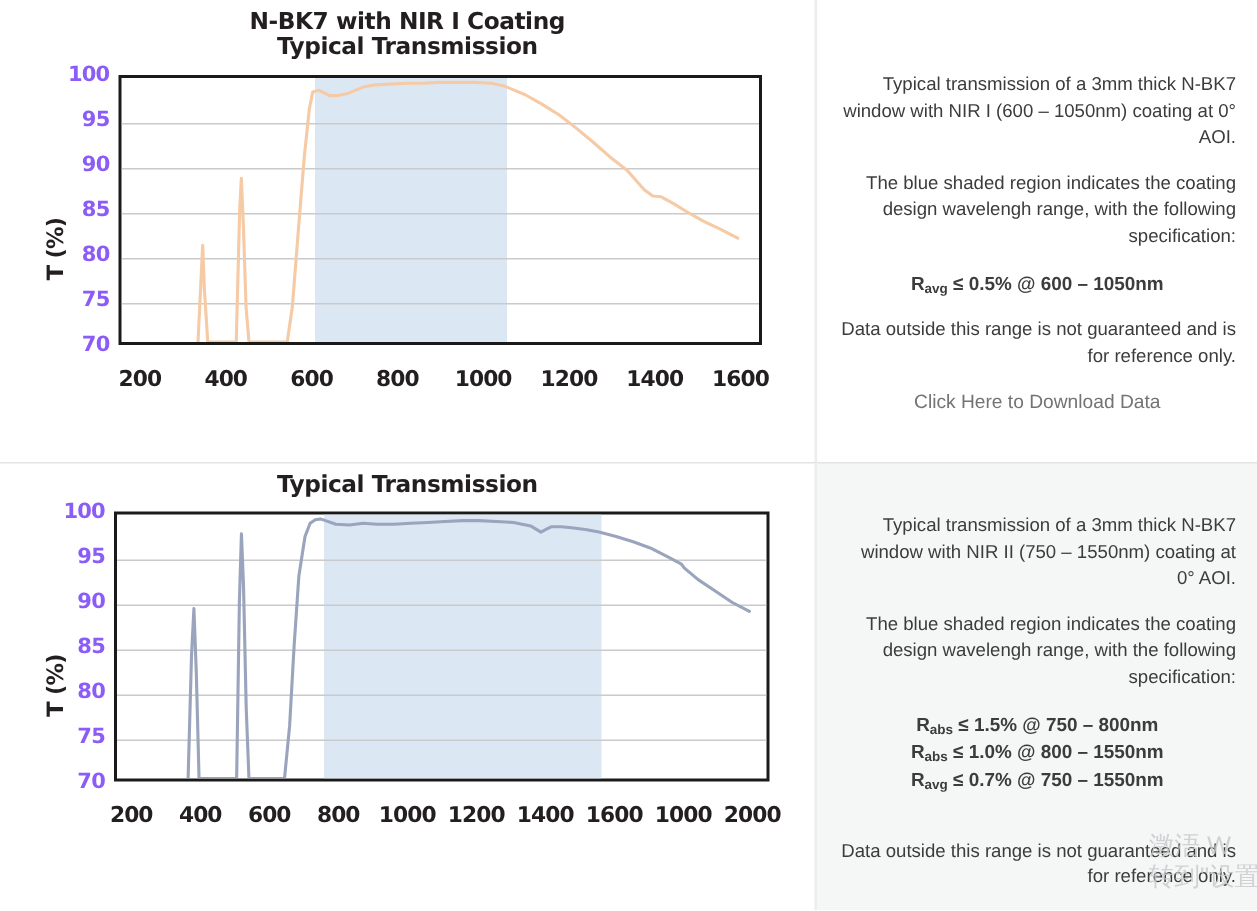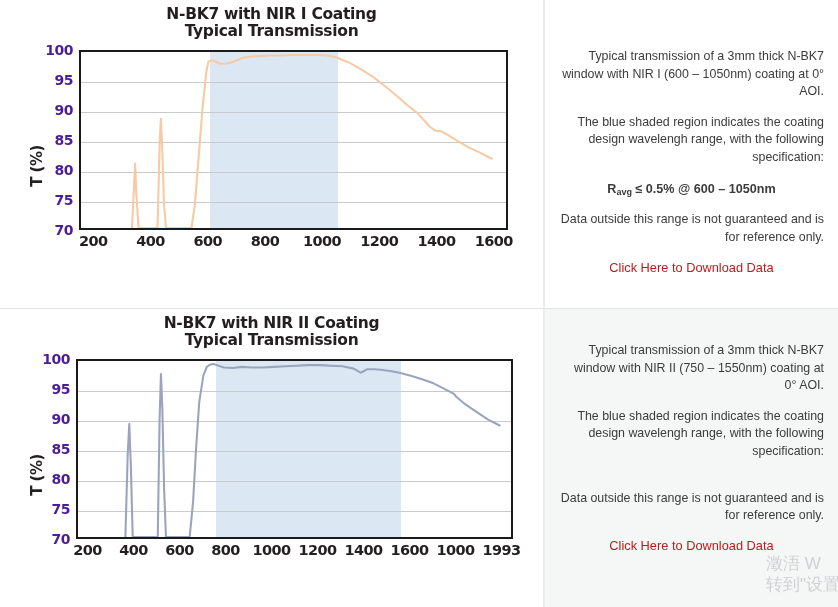--- a/index.html
+++ b/index.html
@@ -95,33 +95,33 @@
   }
 
   .ytick {
     position: absolute;
     right: 0;
     transform: translateY(-50%);
     text-align: right;
     font-family: "DejaVu Sans", sans-serif;
     font-size: 14px;
     font-weight: bold;
-    color: #4c1d95;
+    color: #8b5cf6;
     letter-spacing: -0.5px;
   }
   .ytick-col { position: absolute; top: 9px; height: 180px; }
   #ytick-col-1 { left: 26px; width: 47px; }
   #ytick-col-2 { left: 23px; width: 47px; }
 
   .xtick-row { position: absolute; height: 22px; }
   #xtick-row-1 { left: 79px; top: 192px; width: 429px; }
   #xtick-row-2 { left: 76px; top: 192px; width: 437px; }
   .xtick {
     position: absolute;
-    top: 0;
+    top: 12px;
     transform: translateX(-50%);
     font-family: "DejaVu Sans", sans-serif;
     font-size: 14.5px;
     font-weight: bold;
     color: #231f20;
     letter-spacing: -0.6px;
     white-space: nowrap;
   }
 
   
@@ -143,21 +143,21 @@
   .spec-line { display: block; white-space: nowrap; font-weight: bold; }
   .spec-line sub {
     font-size: 9px;
     vertical-align: baseline;
     position: relative;
     top: 2px;
   }
   .dl-link {
     display: block;
     text-align: center;
-    color: #b91c1c;
+    color: #737373;
     font-size: 12.8px;
     text-decoration: none;
     cursor: pointer;
   }
   #info-body-1 { padding-top: 48px; }
   #info-body-2 { padding-top: 33px; }
   #info-spacer-2 { height: 16px; }
 
   
   .watermark {
@@ -237,21 +237,20 @@
         <p class="info-para">Data outside this range is not guaranteed and is for reference only.</p>
         <a class="dl-link">Click Here to Download Data</a>
       </div>
     </div>
   </div>
 
   <div class="row" id="row-2">
 
     <div class="chart-panel" id="chart-panel-2">
       <div class="chart-title" id="chart-title-2">
-        <span class="t-line">N-BK7 with NIR II Coating</span>
         <span class="t-line">Typical Transmission</span>
       </div>
 
       <div class="plot-wrap" id="plot-wrap-2">
         <div class="ylabel">T (%)</div>
 
         <div class="ytick-col" id="ytick-col-2">
             <div class="ytick" style="top: 180px;">70</div>
             <div class="ytick" style="top: 150px;">75</div>
             <div class="ytick" style="top: 120px;">80</div>
@@ -278,30 +277,35 @@
         <div class="xtick-row" id="xtick-row-2">
             <div class="xtick" style="left: 11.5px;">200</div>
             <div class="xtick" style="left: 57.5px;">400</div>
             <div class="xtick" style="left: 103.5px;">600</div>
             <div class="xtick" style="left: 149.5px;">800</div>
             <div class="xtick" style="left: 195.5px;">1000</div>
             <div class="xtick" style="left: 241.5px;">1200</div>
             <div class="xtick" style="left: 287.5px;">1400</div>
             <div class="xtick" style="left: 333.5px;">1600</div>
             <div class="xtick" style="left: 379.5px;">1000</div>
-            <div class="xtick" style="left: 425.5px;">1993</div>
+            <div class="xtick" style="left: 425.5px;">2000</div>
           </div>
 
       </div>
     </div>
 
     <div class="info-panel" id="info-panel-2">
       <div id="info-body-2">
         <p class="info-para">Typical transmission of a 3mm thick N-BK7 window with NIR II (750 – 1550nm) coating at 0° AOI.</p>
         <p class="info-para">The blue shaded region indicates the coating design wavelengh range, with the following specification:</p>
+        <div class="spec-block" id="spec-block-2">
+            <span class="spec-line"><span>R</span><sub>abs</sub><span> ≤ 1.5% @ 750 – 800nm</span></span>
+            <span class="spec-line"><span>R</span><sub>abs</sub><span> ≤ 1.0% @ 800 – 1550nm</span></span>
+            <span class="spec-line"><span>R</span><sub>avg</sub><span> ≤ 0.7% @ 750 – 1550nm</span></span>
+          </div>
         <div id="info-spacer-2"></div>
         <p class="info-para">Data outside this range is not guaranteed and is for reference only.</p>
         <a class="dl-link">Click Here to Download Data</a>
       </div>
       <div class="watermark">
         <span>澂浯 W</span>
         <span>转到"设置</span>
       </div>
     </div>
   </div>

